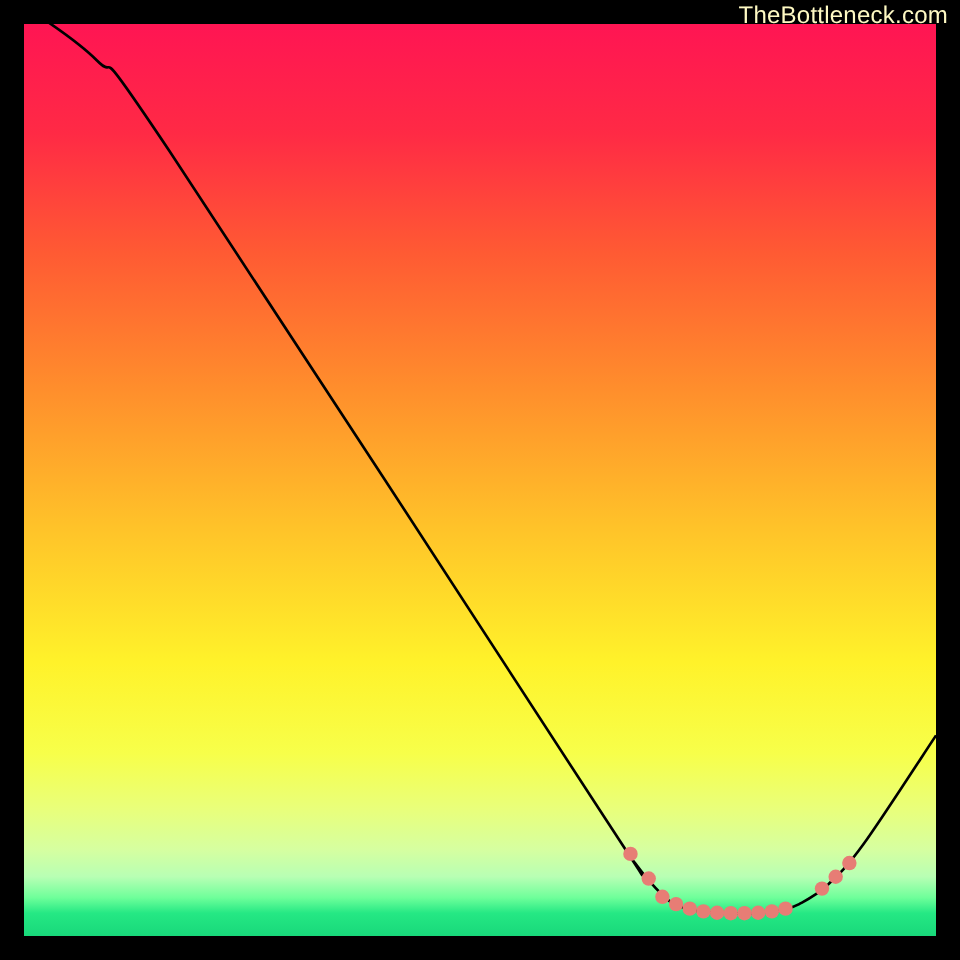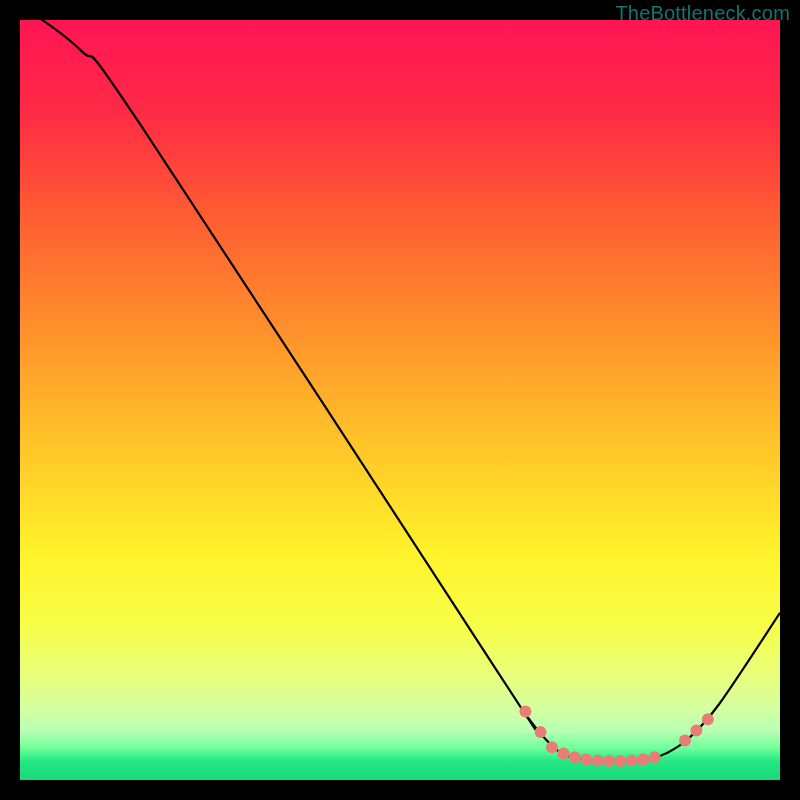--- a/index.html
+++ b/index.html
@@ -21,21 +21,21 @@
     position: absolute;
     left: 20px;
     top: 20px;
     width: 760px;
     height: 760px;
   }
   .attribution {
     position: absolute;
     top: 2px;
     right: 10px;
-    color: #0f766e;
+    color: #fef9c3;
     font-size: 20px;
     font-weight: 400;
     letter-spacing: 0.2px;
   }
 </style>
 </head>
 <body>
 
 <div class="frame">
   <div class="attribution">TheBottleneck.com</div>

